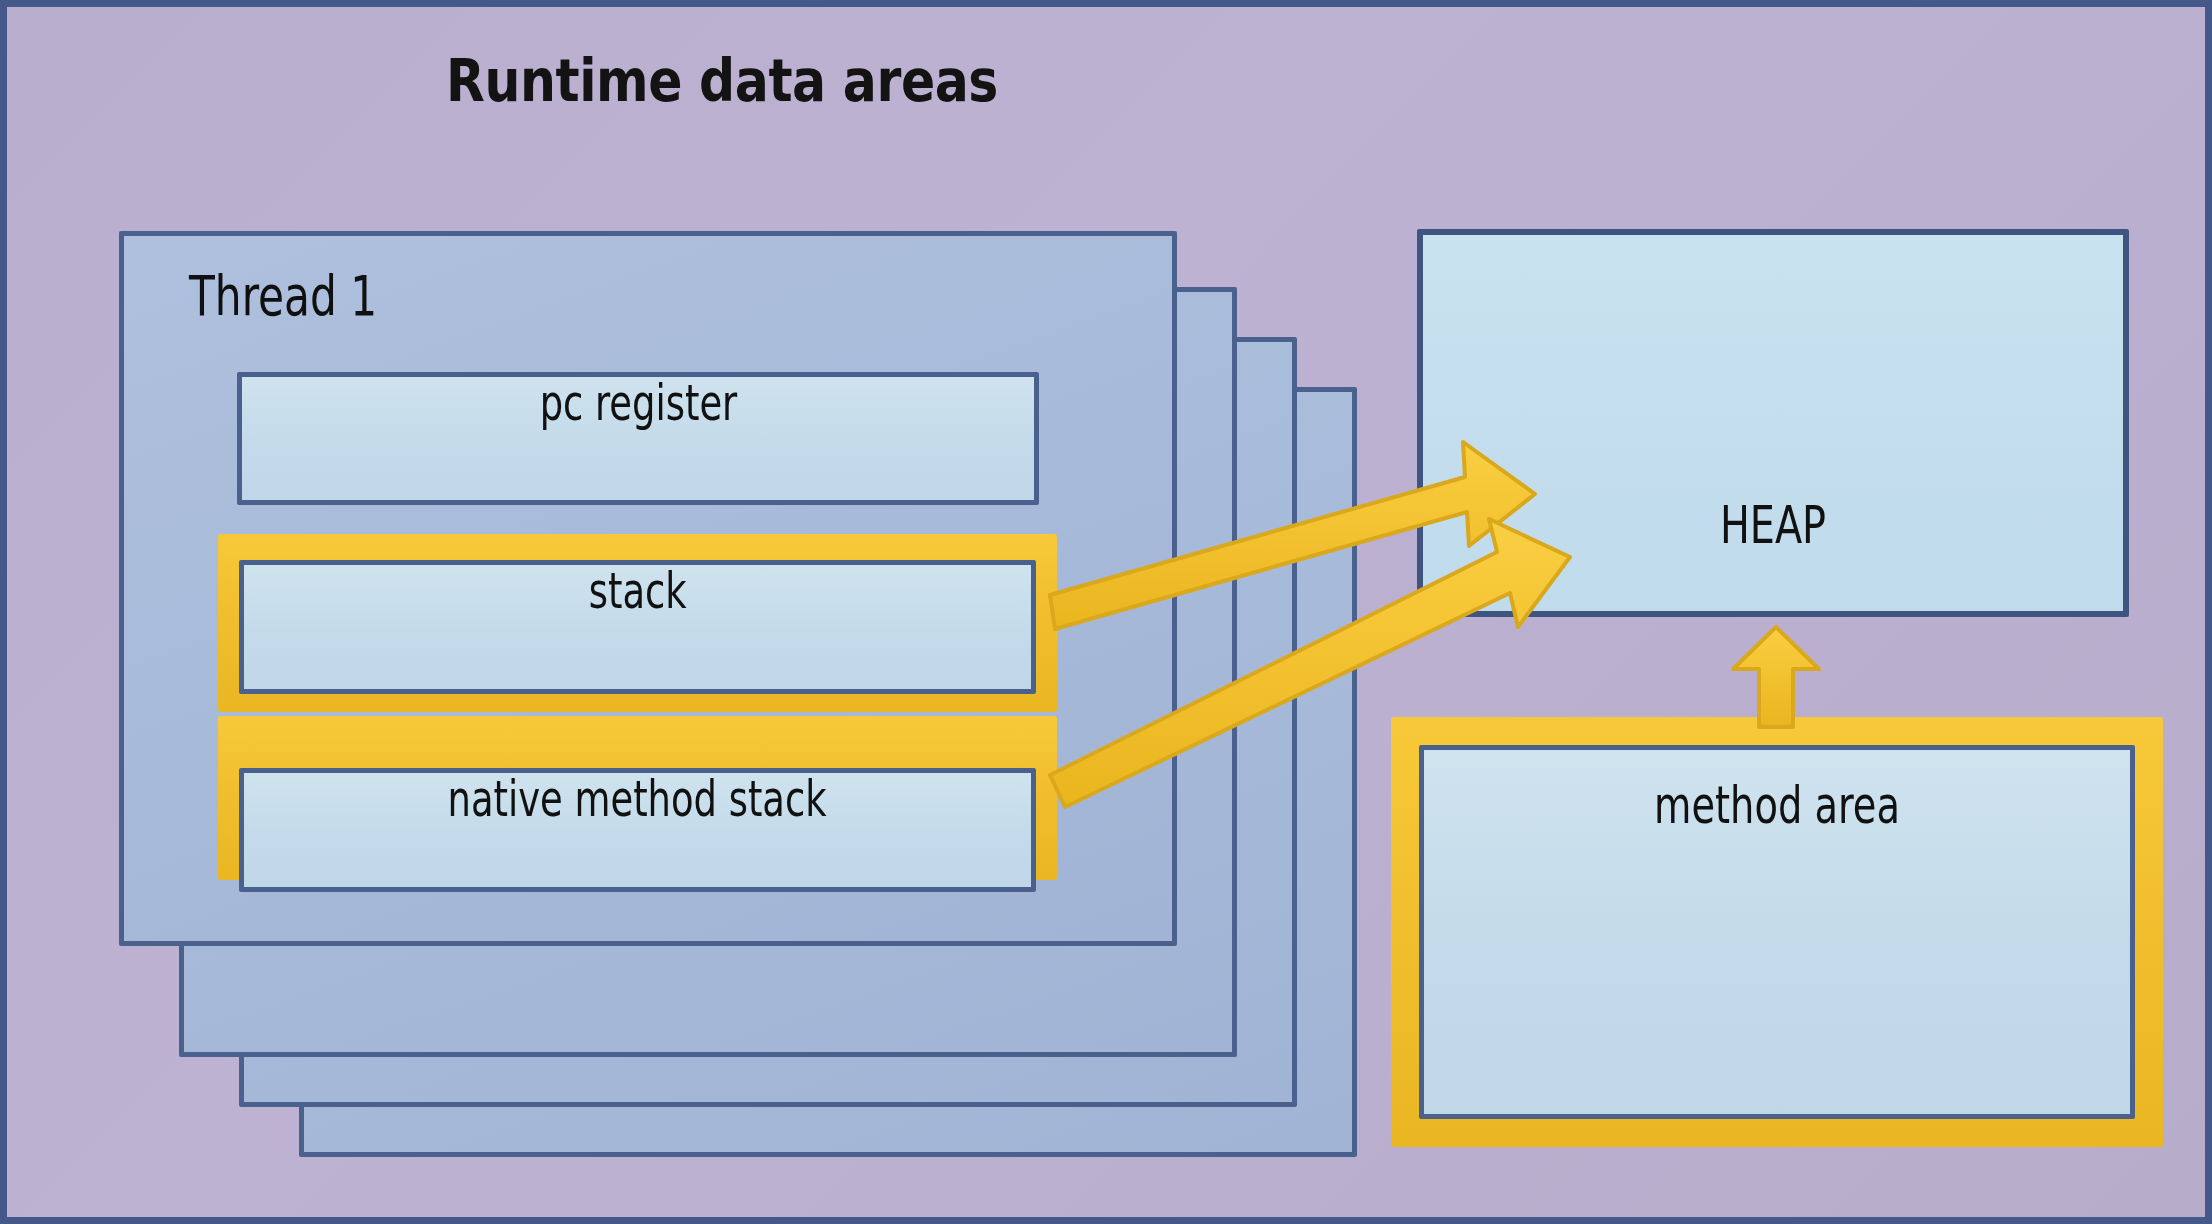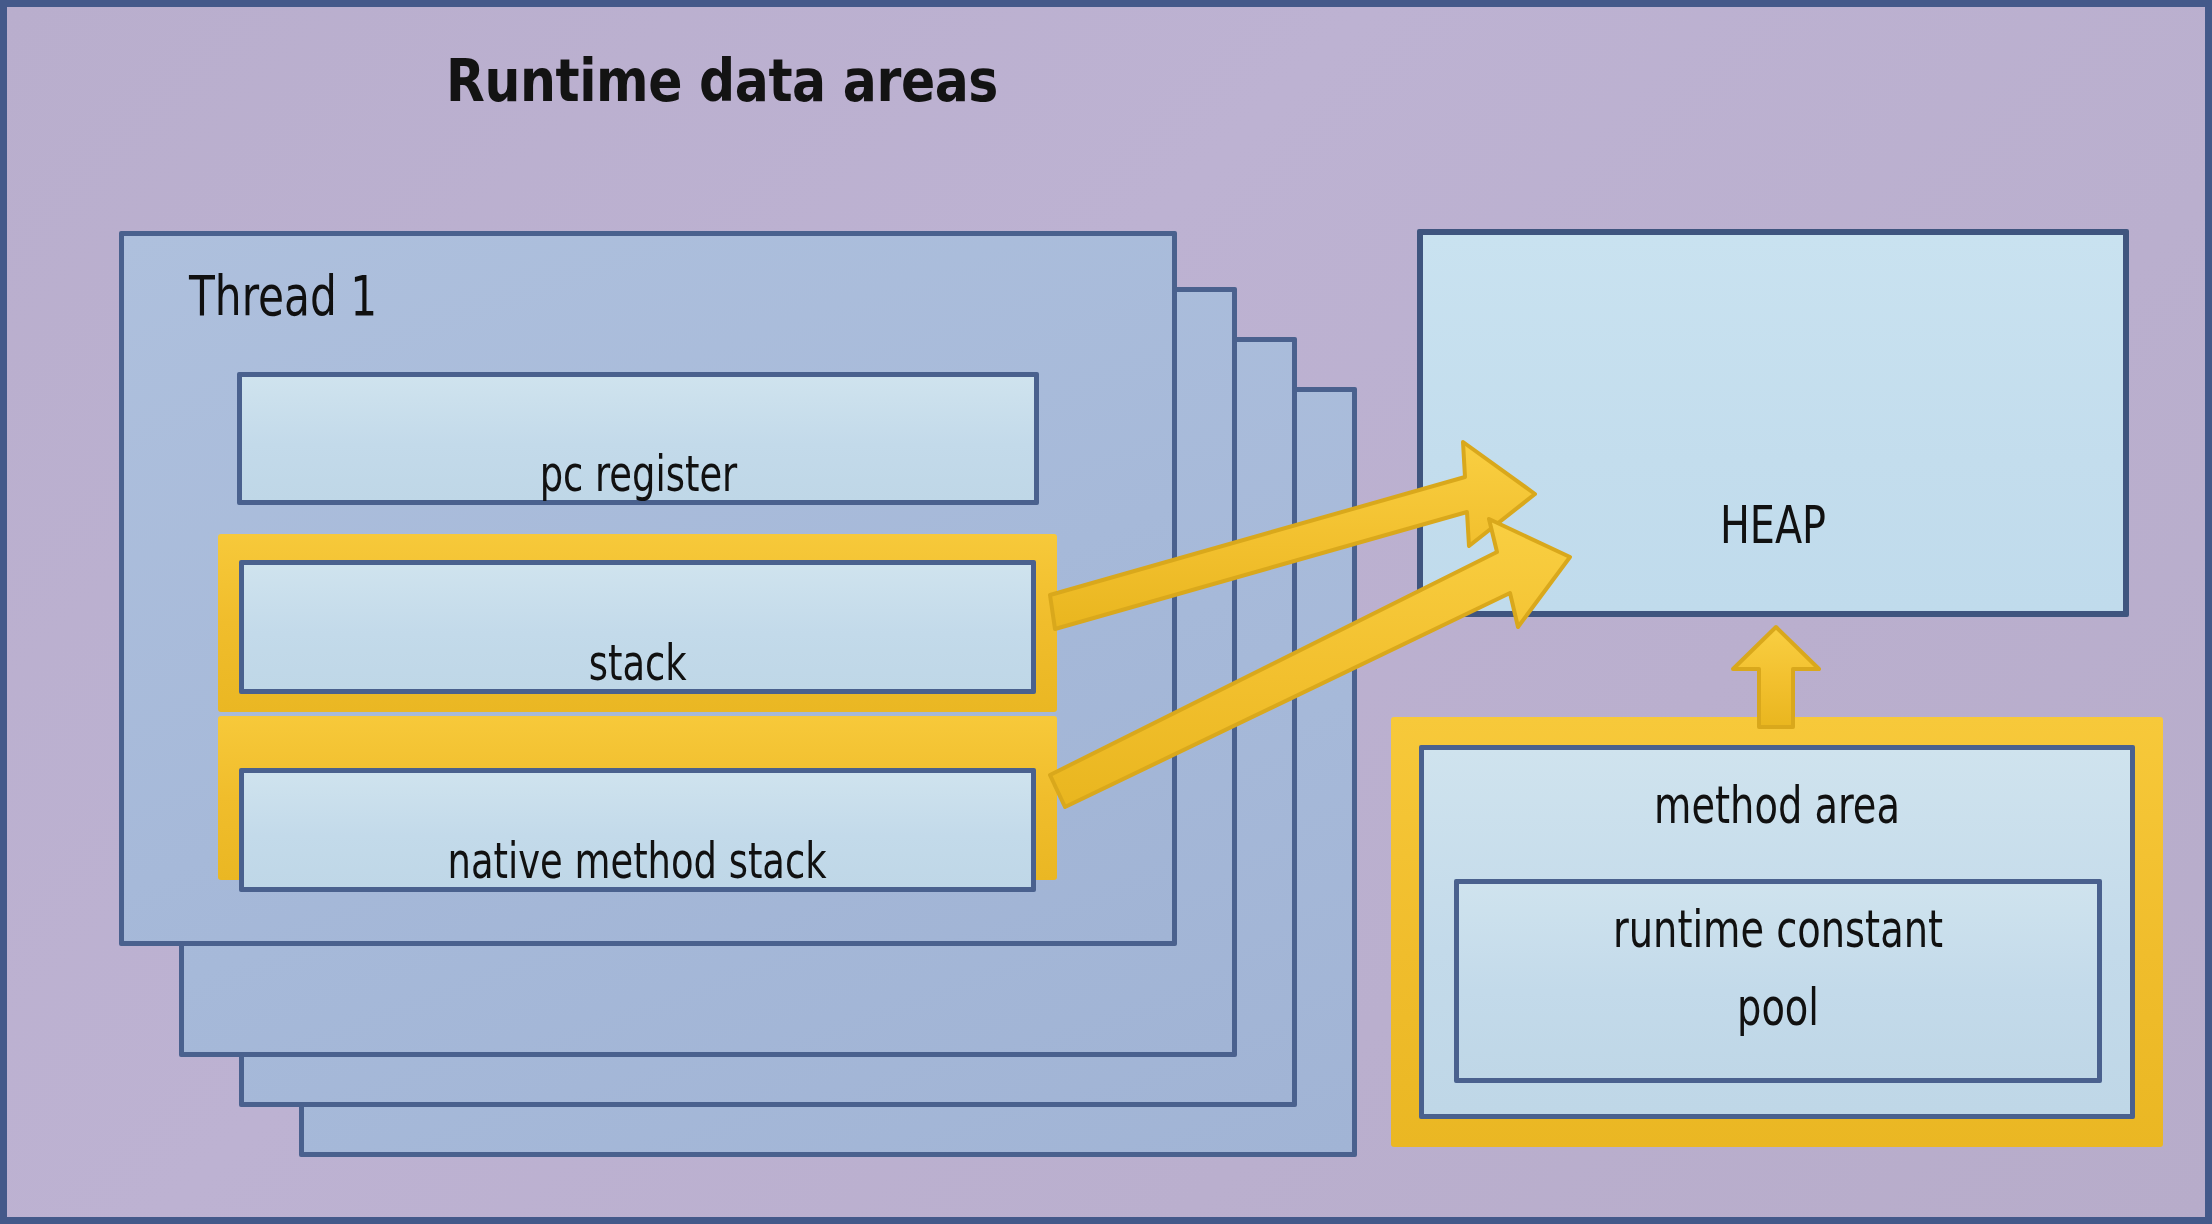--- a/index.html
+++ b/index.html
@@ -45,21 +45,21 @@
     border-radius: 2px;
   }
 
   
   .inner-box {
     position: absolute;
     background: linear-gradient(180deg, #cfe3ee 0%, #c3daea 55%, #bfd7e7 100%);
     border: 5px solid #4a618e;
     box-sizing: border-box;
     display: flex;
-    align-items: flex-end;
+    align-items: flex-start;
     justify-content: center;
     color: #111;
     border-radius: 2px;
   }
   .inner-box .label {
     font-size: 50px;
     transform: scaleX(0.82);
     white-space: nowrap;
     line-height: 1.05;
     text-align: center;
@@ -150,24 +150,20 @@
   <div id="heap-box" style="left:1410px; top:222px; width:712px; height:388px;">
     <div id="heap-label">HEAP</div>
   </div>
 
   <div id="method-frame" style="left:1384px; top:710px; width:772px; height:430px;"></div>
 
   <div class="inner-box" style="left:1412px; top:738px; width:716px; height:374px; display:block;">
     <div class="label" style="position:absolute; left:0; top:28px; width:100%; font-size:52px;">method area</div>
   </div>
 
-  <div class="inner-box" style="left:1447px; top:872px; width:648px; height:204px; display:block;">
-    <div class="label" style="position:absolute; left:0; top:18px; width:100%; font-size:52px;">runtime constant</div>
-    <div class="label" style="position:absolute; left:0; top:96px; width:100%; font-size:52px;">pool</div>
-  </div>
 
   <svg class="arrows" viewBox="0 0 2212 1224" xmlns="http://www.w3.org/2000/svg">
     <defs>
       <linearGradient id="ygrad" x1="0" y1="0" x2="0" y2="1">
         <stop offset="0%" stop-color="#f9cf42"></stop>
         <stop offset="55%" stop-color="#f2c02e"></stop>
         <stop offset="100%" stop-color="#e9b61f"></stop>
       </linearGradient>
     </defs>
 

